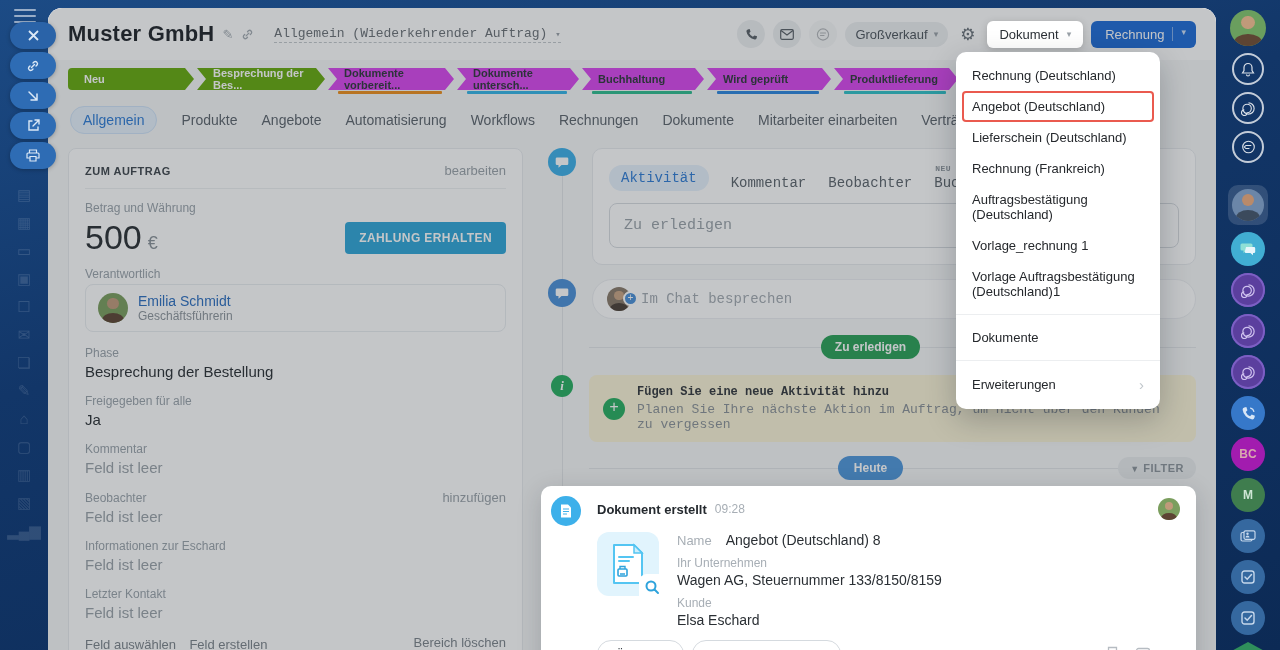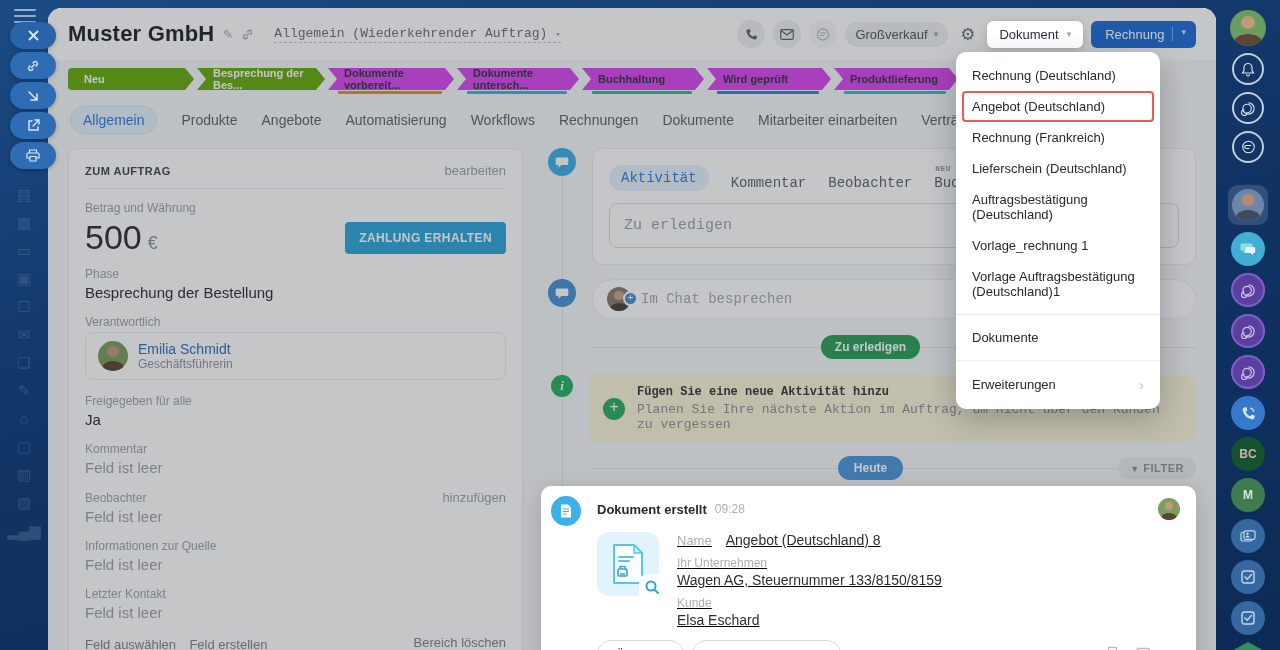--- a/index.html
+++ b/index.html
@@ -120,21 +120,21 @@
 
   
   .doc-card { position:relative; z-index:60; background:#fff; border-radius:10px; box-shadow:0 6px 24px rgba(20,30,40,.18); margin:4px 0 10px -4px; padding:12px 16px 14px 56px; }
   .doc-circle { position:absolute; left:10px; top:10px; width:30px; height:30px; border-radius:50%; background:#3db0ea; display:flex; align-items:center; justify-content:center; }
   .doc-hd { display:flex; align-items:center; gap:8px; }
   .doc-title { font-size:13px; font-weight:bold; color:#24292e; }
   .doc-time { font-size:12px; color:#a7aeb5; }
   .doc-body { display:flex; gap:18px; margin-top:12px; }
   .thumb { width:62px; height:64px; background:#e1f4fd; border-radius:12px; position:relative; flex:0 0 auto; display:flex; align-items:center; justify-content:center; cursor:pointer; }
   .thumb .mag { position:absolute; right:-6px; bottom:-4px; width:26px; height:26px; background:#fff; border-radius:8px 0 8px 0; display:flex; align-items:center; justify-content:center; }
-  .doc-fields { font-size:13px;text-decoration:underline; }
+  .doc-fields { font-size:13px; }
   .df-inline { display:flex; gap:14px; align-items:baseline; margin-bottom:8px; }
   .df-label { color:#a7aeb5; font-size:13px; }
   .df-value { color:#2a2f34; font-size:14px; }
   .df-block { margin-bottom:8px; }
   .df-block .df-label { margin-bottom:2px; font-size:12px; }
   .doc-ft { display:flex; align-items:center; margin-top:12px; }
   .btn-pill { border:1px solid #d5dadf; border-radius:16px; padding:7px 18px; font-size:11px; font-weight:bold; letter-spacing:.6px; color:#3a4047; margin-right:8px; cursor:pointer; background:#fff; }
   .doc-ft .spacer { flex:1; }
   .ft-ic { color:#b6bcc2; margin-left:14px; cursor:pointer; display:inline-flex; }
   .mini-ava { width:22px; height:22px; margin-left:auto; }
@@ -298,50 +298,50 @@
           <span class="card-title">ZUM AUFTRAG</span>
           <span class="link-gray">bearbeiten</span>
         </div>
         <div class="card-div"></div>
         <div class="f-label">Betrag und Währung</div>
         <div class="amount-row">
           <div class="amount"><span>500</span><span class="cur">€</span></div>
           <div class="btn-pay">ZAHLUNG ERHALTEN</div>
         </div>
         <div class="f-block">
-          <div class="f-label">Phase</div>
-          <div class="f-value">Besprechung der Bestellung</div>
-        </div>
-        <div class="f-block">
           <div class="f-label">Verantwortlich</div>
           <div class="owner-card">
             <div class="ava" style="width:30px;height:30px;--bg:#7b9e5e;--skin:#c09a7a;--shirt:#5d4433;"></div>
             <div>
               <div class="owner-name">Emilia Schmidt</div>
               <div class="owner-role">Geschäftsführerin</div>
             </div>
           </div>
         </div>
         <div class="f-block">
+          <div class="f-label">Phase</div>
+          <div class="f-value">Besprechung der Bestellung</div>
+        </div>
+        <div class="f-block">
           <div class="f-label">Freigegeben für alle</div>
           <div class="f-value">Ja</div>
         </div>
         <div class="f-block">
           <div class="f-label">Kommentar</div>
           <div class="f-empty">Feld ist leer</div>
         </div>
         <div class="f-block">
           <div class="row-spread">
             <span class="f-label">Beobachter</span>
             <span class="link-gray">hinzufügen</span>
           </div>
           <div class="f-empty">Feld ist leer</div>
         </div>
         <div class="f-block">
-          <div class="f-label">Informationen zur Quelle</div>
+          <div class="f-label">Informationen zur Eschard</div>
           <div class="f-empty">Feld ist leer</div>
         </div>
         <div class="f-block">
           <div class="f-label">Letzter Kontakt</div>
           <div class="f-empty">Feld ist leer</div>
         </div>
         <div class="card-footer">
           <span>
             <span class="dashed-link">Feld auswählen</span>&nbsp;&nbsp;
             <span class="dashed-link">Feld erstellen</span>
@@ -474,22 +474,22 @@
       </div>
 
     </div>
   </div>
 
   <div class="dim-overlay"></div>
 
   <div class="dropdown">
     <div class="dd-item">Rechnung (Deutschland)</div>
     <div class="dd-item highlighted">Angebot (Deutschland)</div>
+    <div class="dd-item">Lieferschein (Deutschland)</div>
     <div class="dd-item">Rechnung (Frankreich)</div>
-    <div class="dd-item">Lieferschein (Deutschland)</div>
     <div class="dd-item">Auftragsbestätigung (Deutschland)</div>
     <div class="dd-item">Vorlage_rechnung 1</div>
     <div class="dd-item">Vorlage Auftragsbestätigung (Deutschland)1</div>
     <div class="dd-div"></div>
     <div class="dd-item">Dokumente</div>
     <div class="dd-div"></div>
     <div class="dd-item has-chev">
       <span>Erweiterungen</span>
         <span class="r-chev">›</span>
     </div>
@@ -538,21 +538,21 @@
     <svg width="15" height="15" viewBox="0 0 16 16">
         <path d="M8 2 a6 6 0 1 1 -6 6 a4.5 4.5 0 1 1 4.5 4.5 a3 3 0 1 1 -3 -3" fill="none" stroke="#cfc2ef" stroke-width="1.3"></path>
       </svg>
   </div>
   <div class="rr" style="background:#3678c9;">
     <svg width="15" height="15" viewBox="0 0 14 14">
         <path d="M3 1.5 L5 1 L6 4 L4.5 5.5 a7 7 0 0 0 4 4 L10 8 L13 9 L12.5 11 a2 2 0 0 1-2 1.5 A10.5 10.5 0 0 1 1.5 3.5 2 2 0 0 1 3 1.5 Z" fill="#d8e6f6"></path>
         <path d="M9 2 a4 4 0 0 1 3 3" stroke="#d8e6f6" stroke-width="1.2" fill="none" stroke-linecap="round"></path>
       </svg>
   </div>
-  <div class="rr" style="background:#14532d;color:#d8a9ae;">BC</div>
+  <div class="rr" style="background:#a21caf;color:#d8a9ae;">BC</div>
   <div class="rr" style="background:#3f7d4e;color:#cfe6d5;">M</div>
   <div class="rr" style="background:#35689f;">
     <svg width="16" height="13" viewBox="0 0 16 13">
         <rect x="1" y="2.5" width="11" height="8.5" rx="1.5" fill="none" stroke="#c6d8ec" stroke-width="1.2"></rect>
         <rect x="4" y="0.8" width="11" height="8.5" rx="1.5" fill="#35689f" stroke="#c6d8ec" stroke-width="1.2"></rect>
         <circle cx="7.5" cy="3.8" r="1.2" fill="#c6d8ec"></circle>
         <path d="M5.5 7.5 a2 2 0 0 1 4 0" fill="#c6d8ec"></path>
       </svg>
   </div>
   <div class="rr" style="background:#35689f;">

